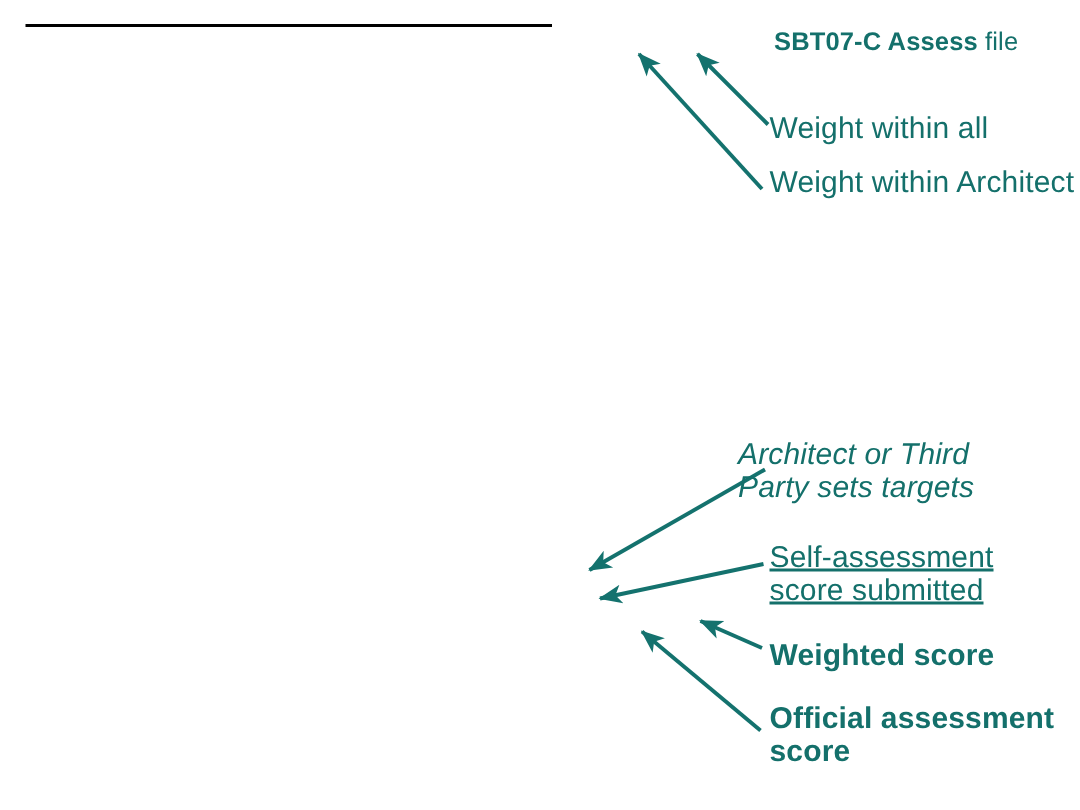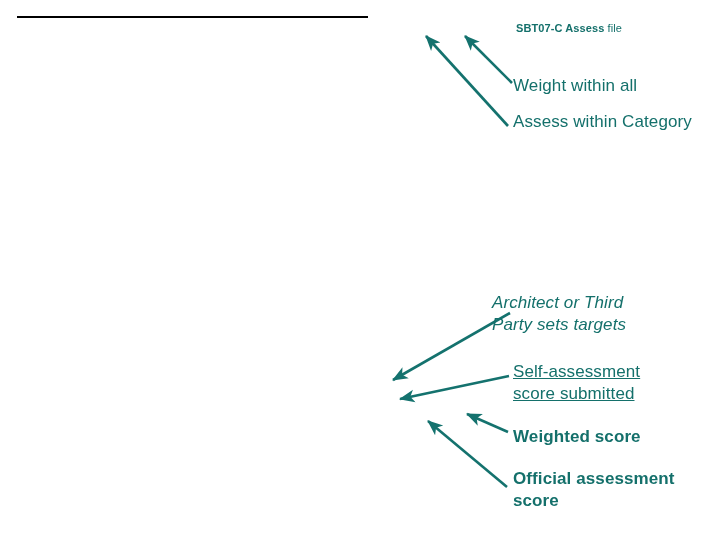--- a/index.html
+++ b/index.html
@@ -28,27 +28,27 @@
     left: 17px;
     top: 16px;
     width: 351px;
     height: 0;
     border-top: 2px solid #000000;
   }
   .callout {
     position: absolute;
     color: #14706B;
     font-family: "Liberation Sans", sans-serif;
-    font-size: 17px;
+    font-size: 20px;
     line-height: 22px;
     white-space: pre-line;
     letter-spacing: 0.1px;
   }
   .callout.title {
-    font-size: 11px;
+    font-size: 17px;
     line-height: 20px;
   }
   .callout .bold {
     font-weight: bold;
   }
   
   #callout-title        { left: 516px; top: 18px; width: 200px; }
   #callout-weight-all   { left: 513px; top: 75px; width: 200px; }
   #callout-weight-cat   { left: 513px; top: 111px; width: 205px; }
   #callout-architect    { left: 492px; top: 292px; width: 200px; font-style: italic; }
@@ -74,21 +74,21 @@
     <line x1="510" y1="313" x2="393" y2="380" stroke="#14726E" stroke-width="2.6" marker-end="url(#ah)"></line>
     <line x1="509" y1="376" x2="400" y2="399" stroke="#14726E" stroke-width="2.6" marker-end="url(#ah)"></line>
     <line x1="508" y1="432" x2="467" y2="414" stroke="#14726E" stroke-width="2.6" marker-end="url(#ah)"></line>
     <line x1="507" y1="487" x2="428" y2="421" stroke="#14726E" stroke-width="2.6" marker-end="url(#ah)"></line>
   </svg>
 
   <div class="callout title" id="callout-title"><span class="bold">SBT07-C Assess</span><span> file</span></div>
 
   <div class="callout" id="callout-weight-all">Weight within all</div>
 
-  <div class="callout" id="callout-weight-cat">Assess within Category</div>
+  <div class="callout" id="callout-weight-cat">Weight within Architect</div>
 
   <div class="callout" id="callout-architect">Architect or Third
 Party sets targets</div>
 
   <div class="callout" id="callout-selfassess">Self-assessment
 score submitted</div>
 
   <div class="callout" id="callout-weighted">Weighted score</div>
 
   <div class="callout" id="callout-official">Official assessment

